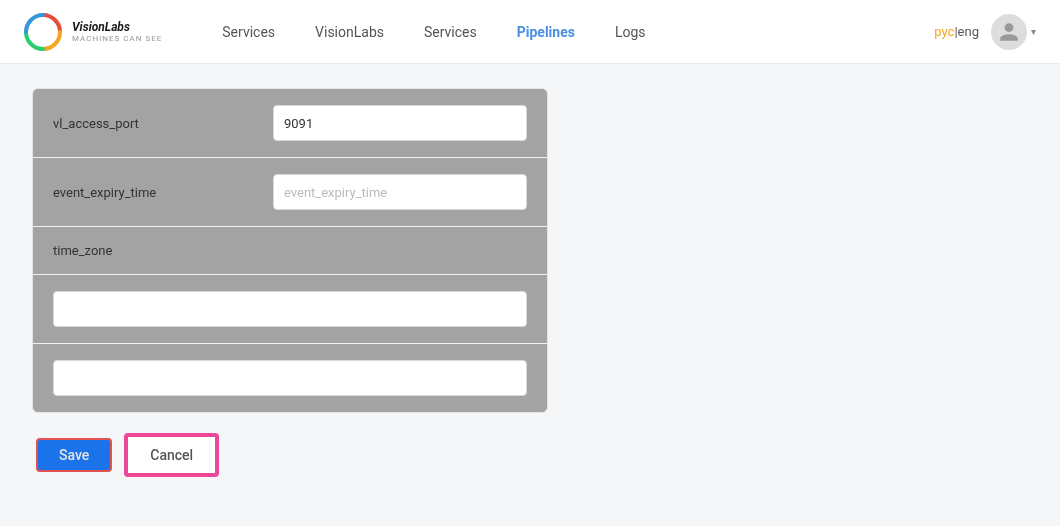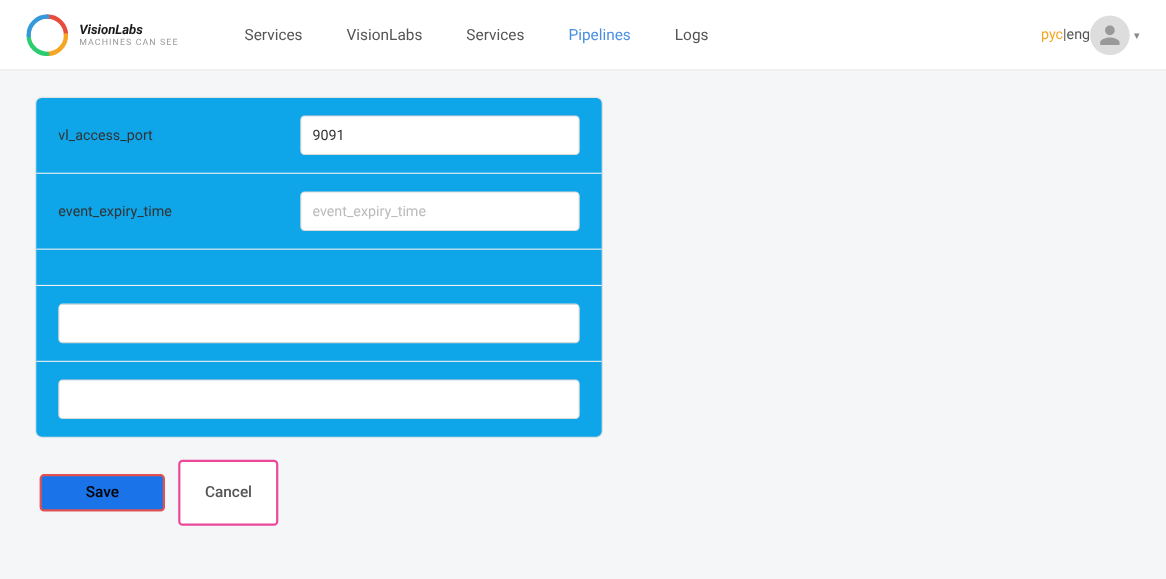--- a/index.html
+++ b/index.html
@@ -71,25 +71,27 @@
 
     .nav-item {
       font-size: 14px;
       color: #555;
       cursor: pointer;
       text-decoration: none;
     }
 
     .nav-item.active {
       color: #4a90e2;
+      font-weight: bold;
     }
 
     .header-right {
       display: flex;
       align-items: center;
+      gap: 12px;
       text-align: center;
     }
 
     .lang-switch {
       font-size: 13px;
       color: #555;
       cursor: pointer;
     }
 
     .lang-switch .rus {
@@ -127,21 +129,21 @@
       font-size: 10px;
       color: #888;
     }
 
     
     .main {
       padding: 24px 32px;
     }
 
     .form-container {
-      background: #0ea5e9;
+      background: #a3a3a3;
       border: 1px solid #e4e4e4;
       border-radius: 6px;
       width: 516px;
     }
 
     .form-row {
       display: flex;
       align-items: center;
       padding: 16px 20px;
       border-bottom: 1px solid #f0f0f0;
@@ -177,36 +179,36 @@
     .actions {
       display: flex;
       align-items: center;
       gap: 12px;
       margin-top: 20px;
       padding-left: 4px;
     }
 
     .btn-save {
       background: #1a73e8;
-      color: #000000;
+      color: #e5e5e5;
       border: 2px solid #e05252;
       border-radius: 4px;
-      padding: 7px 40px;
+      padding: 7px 21px;
       font-size: 14px;
       cursor: pointer;
       font-weight: 500;
       outline: none;
     }
 
     .btn-cancel {
       background: #fff;
       color: #555;
-      border: 2px solid #ec4899;
+      border: 4px solid #ec4899;
       border-radius: 4px;
-      padding: 20px 22px;
+      padding: 10px 22px;
       font-size: 14px;
       cursor: pointer;
       font-weight: 500;
       outline: none;
     }
   </style>
 </head>
 <body>
 
 <header class="header">
@@ -255,20 +257,21 @@
       <label class="field-label">vl_access_port</label>
       <input class="field-input" type="text" value="9091" placeholder="" style="">
     </div>
 
     <div class="form-row">
       <label class="field-label">event_expiry_time</label>
       <input class="field-input" type="text" value="" placeholder="event_expiry_time" style="">
     </div>
 
     <div class="form-row">
+      <label class="field-label">time_zone</label>
     </div>
 
     <div class="form-row">
       <input class="field-input" type="text" value="" placeholder="" style="">
     </div>
 
     <div class="form-row">
       <input class="field-input" type="text" value="" placeholder="" style="">
     </div>
 

